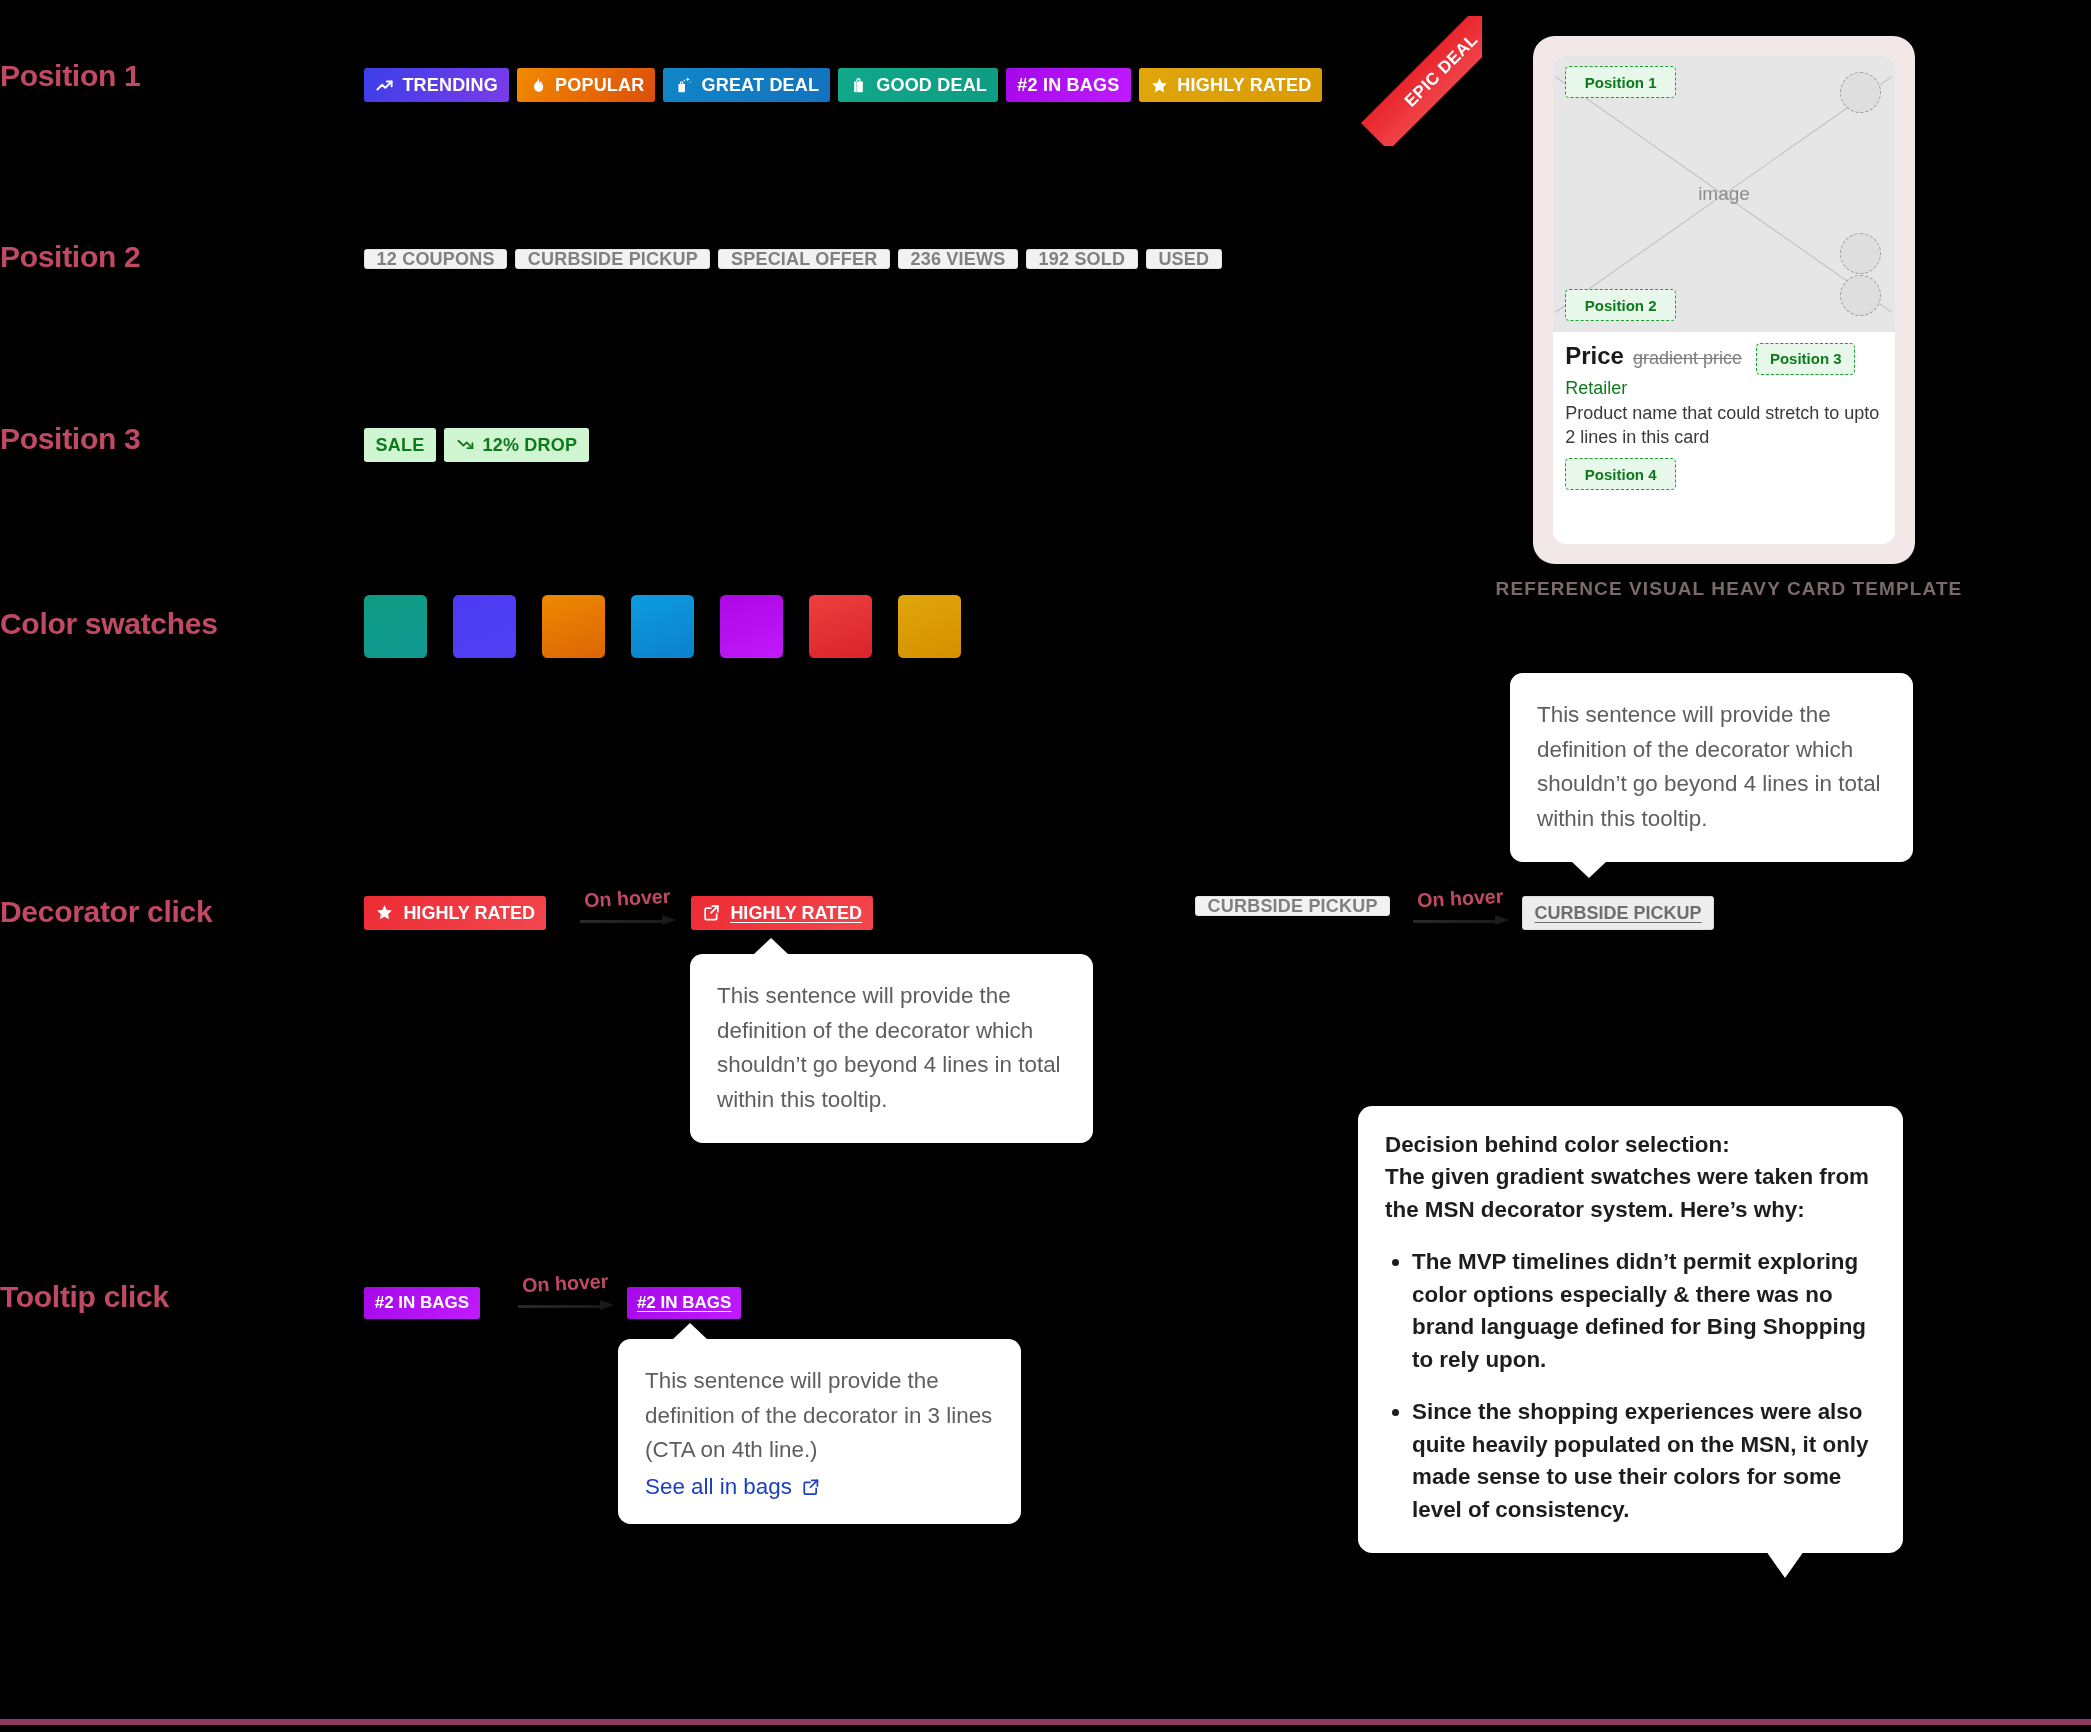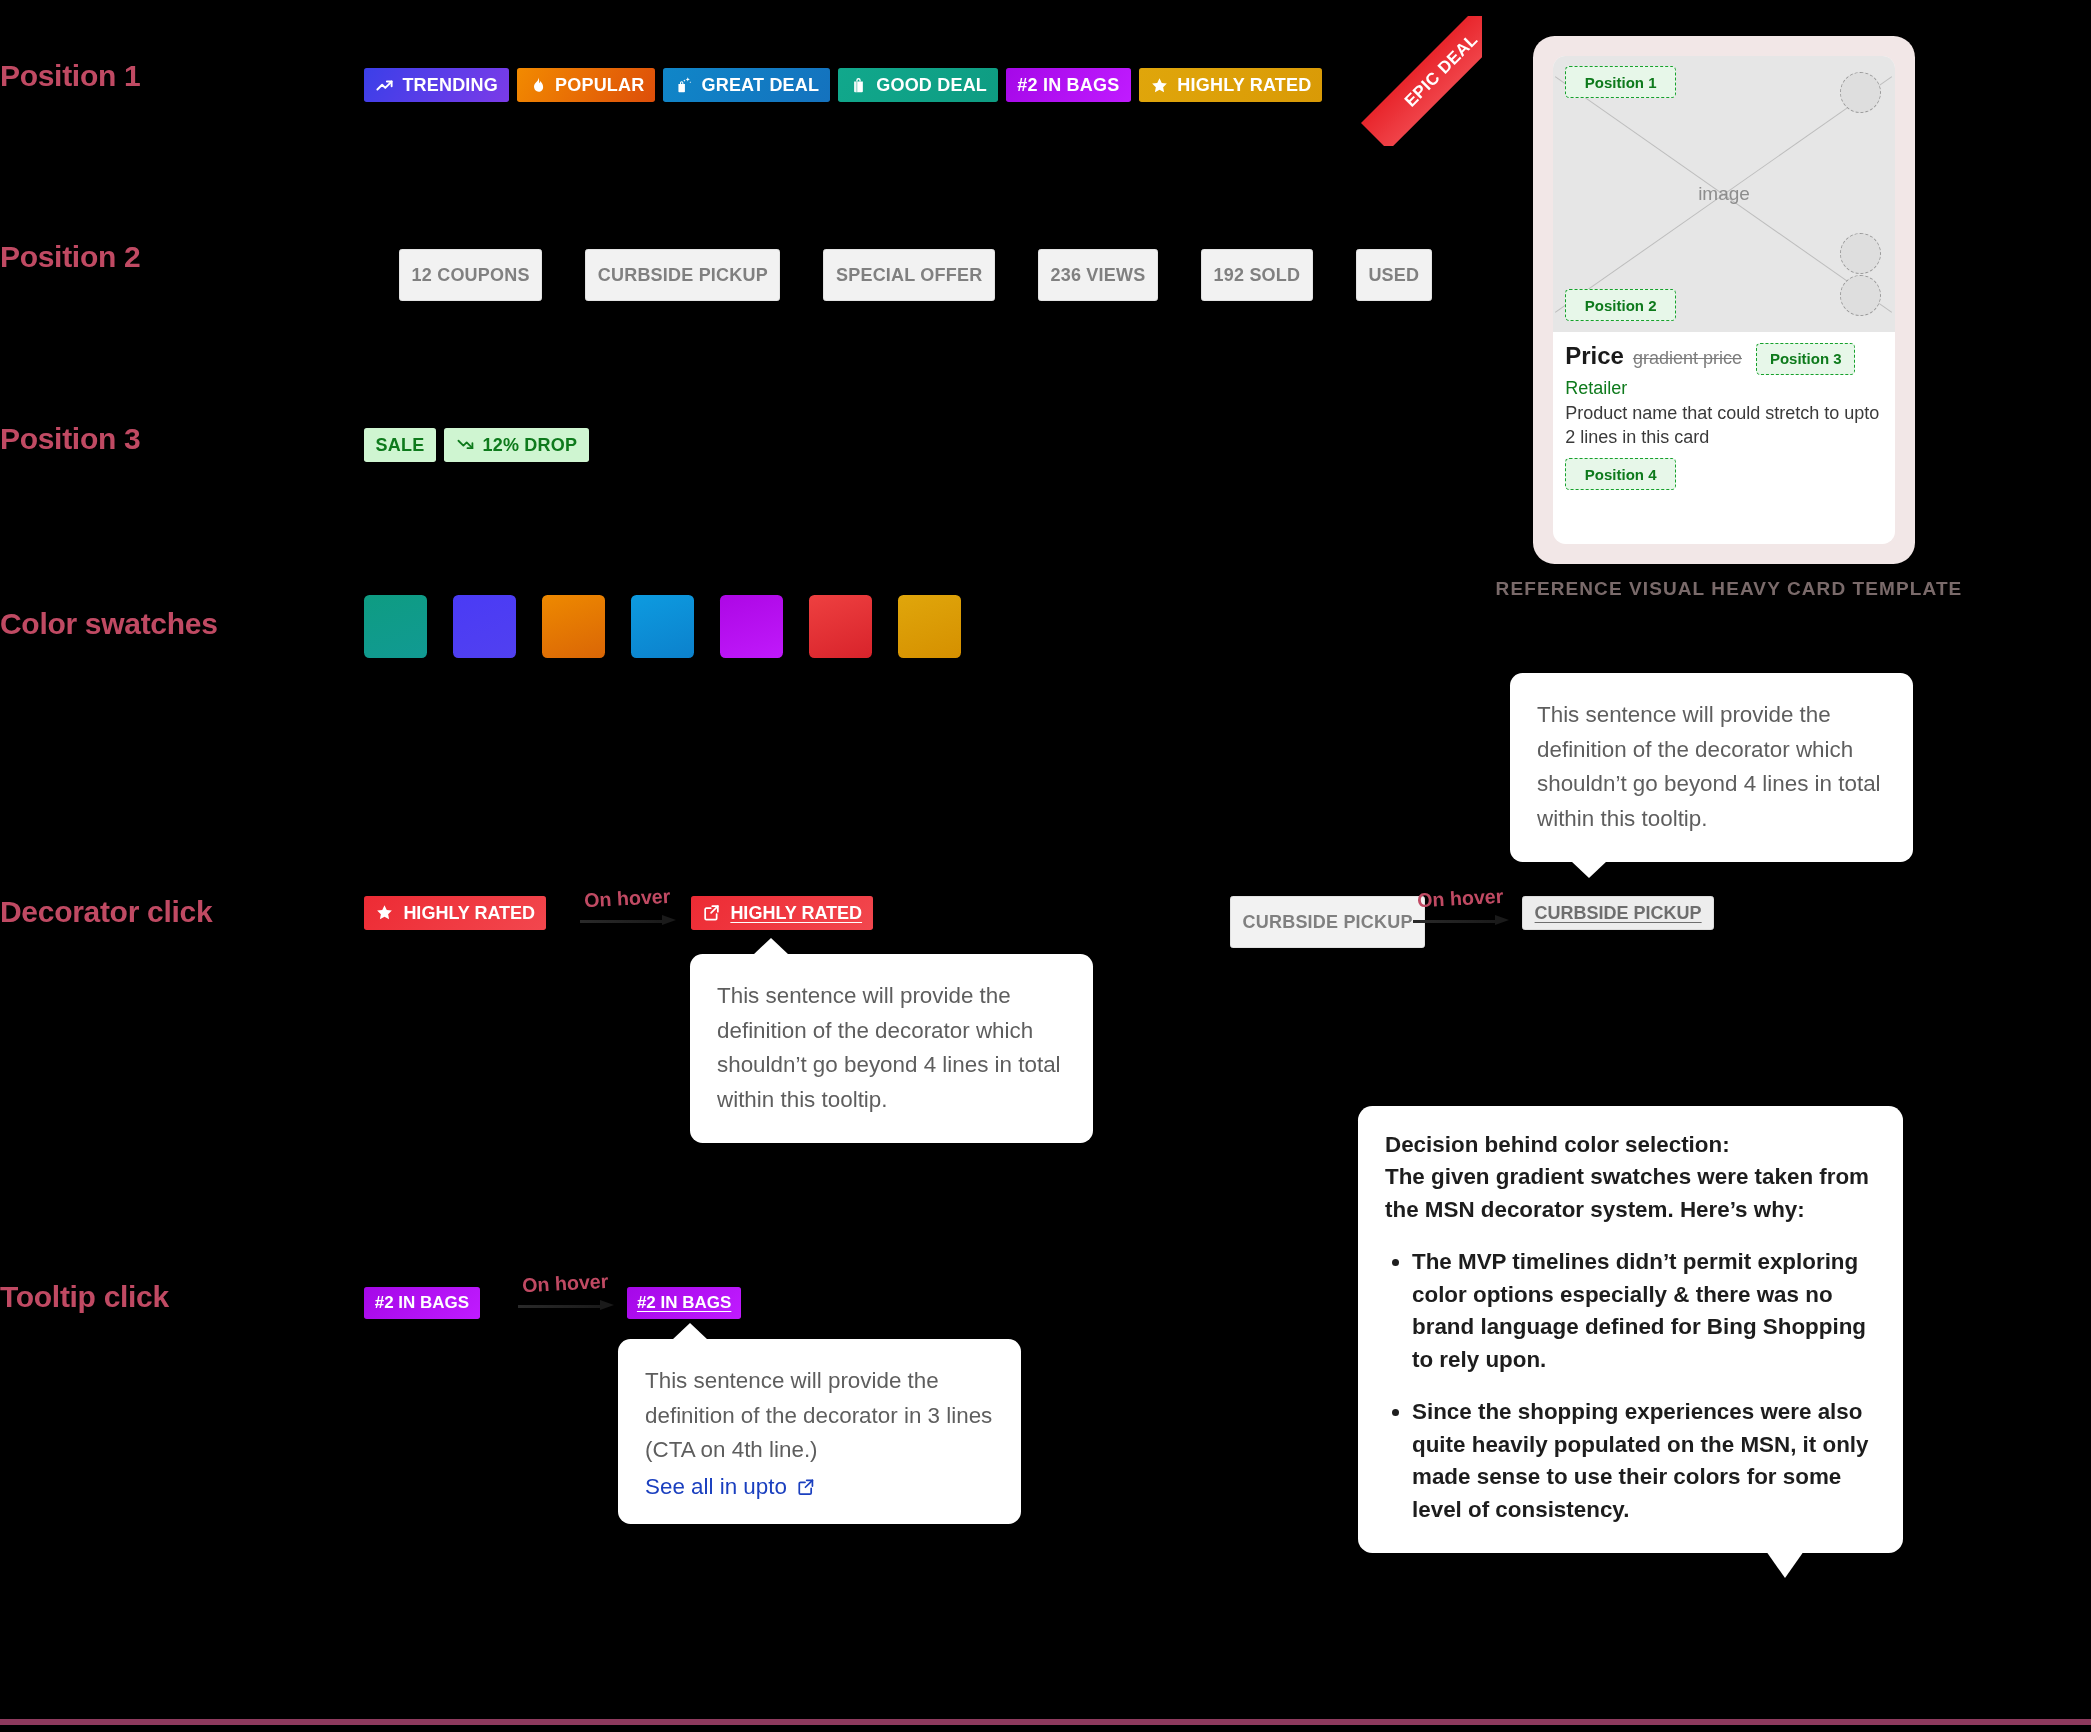--- a/index.html
+++ b/index.html
@@ -49,27 +49,27 @@
   }
 
   
   #pos2-row {
     position: absolute;
     left: 364px; top: 249px;
     display: flex; gap: 8px; align-items:center;
   }
   .badge-neutral {
     display:inline-flex; align-items:center; justify-content:center;
-    height: 52px; padding: 0 11.6px;
+    height: 20px; padding: 0 11.6px;
     background: #F2F2F2;
     border: 0.9px solid #E2E2E2;
     border-radius: 2.7px;
     color: #808080;
     font-size: 18px; font-weight: 700;
-    letter-spacing: 0.2px; white-space: nowrap; margin-left: 35px;
+    letter-spacing: 0.2px; white-space: nowrap;
   }
 
   
   #pos3-row {
     position: absolute;
     left: 364px; top: 428px;
     display: flex; gap: 8px; align-items:flex-end;
   }
   .badge-green {
     display:inline-flex; align-items:center; gap:7.2px; justify-content:center;
@@ -465,21 +465,21 @@
 <div style="position:absolute; left:627px; top:1287px;">
   <div class="badge-hover-purple">
     <span class="lbl">#2 IN BAGS</span>
   </div>
 </div>
 
 <div class="tooltip" style="left:618px; top:1339px; width:403px; padding-bottom:19.7px;">
   <span class="tail-up" style="left:54px;"></span>
   <div>This sentence will provide the definition of the decorator in 3 lines (CTA on 4th line.)</div>
   <a class="cta-link" href="#" style="text-decoration:none;">
-    <span>See all in upto</span>
+    <span>See all in bags</span>
     <span>
       <svg viewBox="0 0 24 24" fill="none" stroke="#1A3FBF" stroke-width="2.1" stroke-linecap="round" stroke-linejoin="round">
           <path d="M13 4h7v7"></path>
           <path d="M20 4l-8.5 8.5"></path>
           <path d="M18.5 14v5.5a1.5 1.5 0 0 1-1.5 1.5H5.5A1.5 1.5 0 0 1 4 19.5V8a1.5 1.5 0 0 1 1.5-1.5H11"></path>
         </svg>
     </span>
   </a>
 </div>
 

